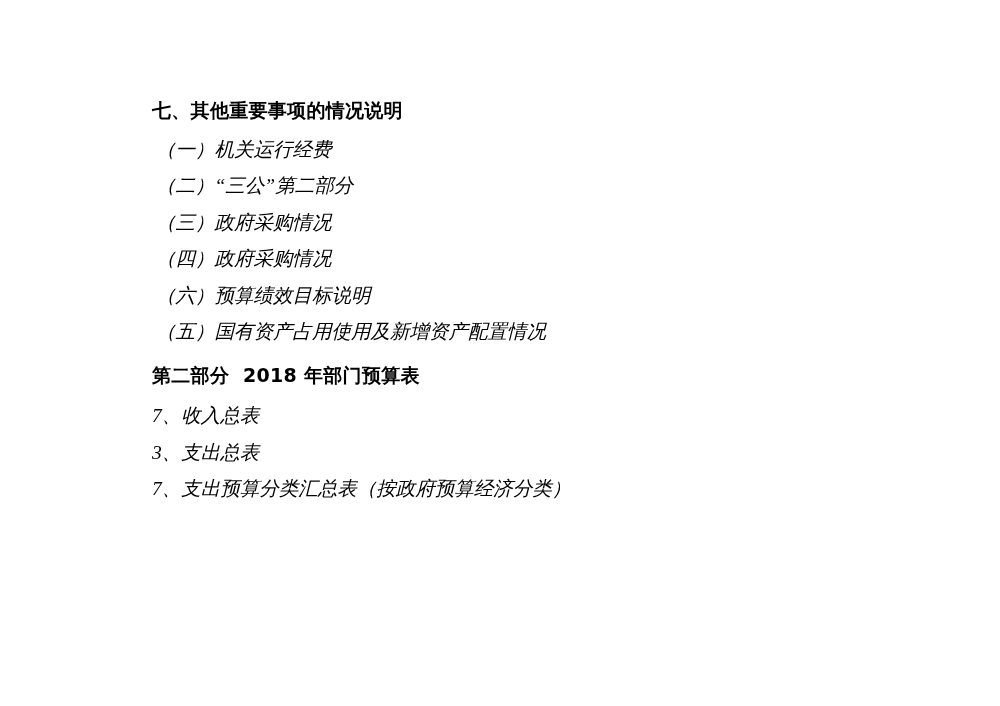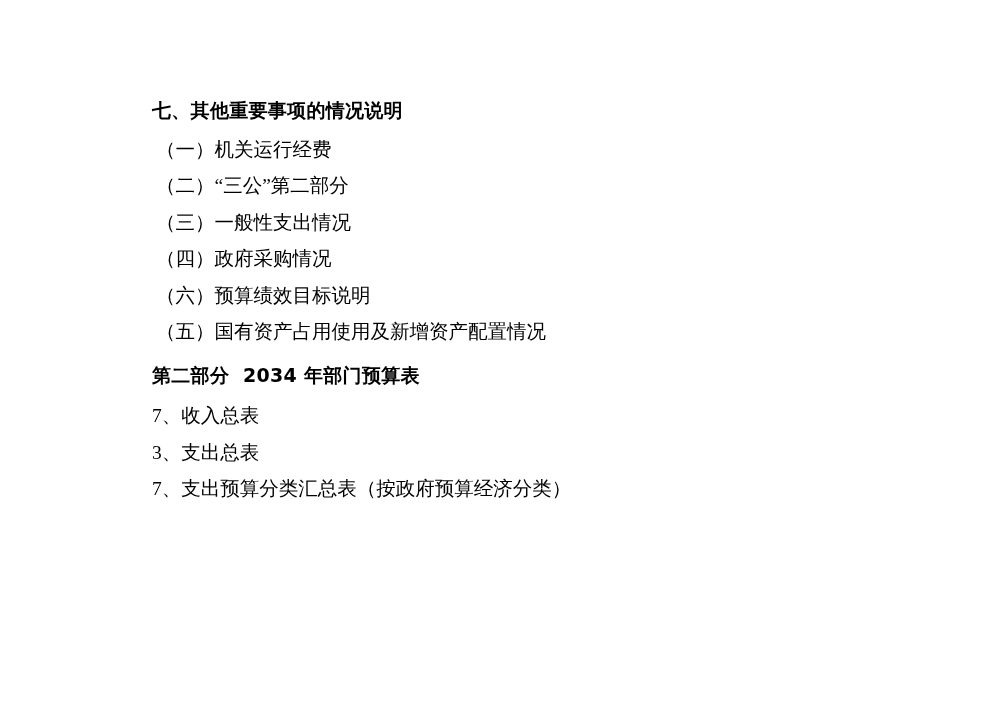--- a/index.html
+++ b/index.html
@@ -33,20 +33,21 @@
     font-size: 19px;
     line-height: 36.5px;
     letter-spacing: 0.3px;
     white-space: pre;
   }
   .item {
     font-family: "Liberation Serif", "DejaVu Serif", serif;
     font-size: 19.5px;
     line-height: 36.5px;
     white-space: pre;
+    font-style: italic;
   }
   .indent-1 {
     padding-left: 4px;
   }
   .spacer-sm { height: 3px; }
   .spacer-md { height: 5px; }
 </style>
 </head>
 <body>
 
@@ -54,34 +55,34 @@
   <div class="content">
 
     <div class="heading">七、其他重要事项的情况说明</div>
 
     <div class="spacer-sm"></div>
 
     <div class="item indent-1">（一）机关运行经费</div>
 
     <div class="item indent-1">（二）“三公”第二部分</div>
 
-    <div class="item indent-1">（三）一般性支出情况</div>
+    <div class="item indent-1">（三）政府采购情况</div>
 
     <div class="item indent-1">（四）政府采购情况</div>
 
     <div class="item indent-1">（六）预算绩效目标说明</div>
 
     <div class="item indent-1">（五）国有资产占用使用及新增资产配置情况</div>
 
     <div class="spacer-sm"></div>
 
 
     <div class="spacer-sm"></div>
 
-    <div class="heading">第二部分  2034 年部门预算表</div>
+    <div class="heading">第二部分  2018 年部门预算表</div>
 
     <div class="spacer-md"></div>
 
 
     <div class="item">7、收入总表</div>
 
     <div class="item">3、支出总表</div>
 
     <div class="item">7、支出预算分类汇总表（按政府预算经济分类）</div>
 

